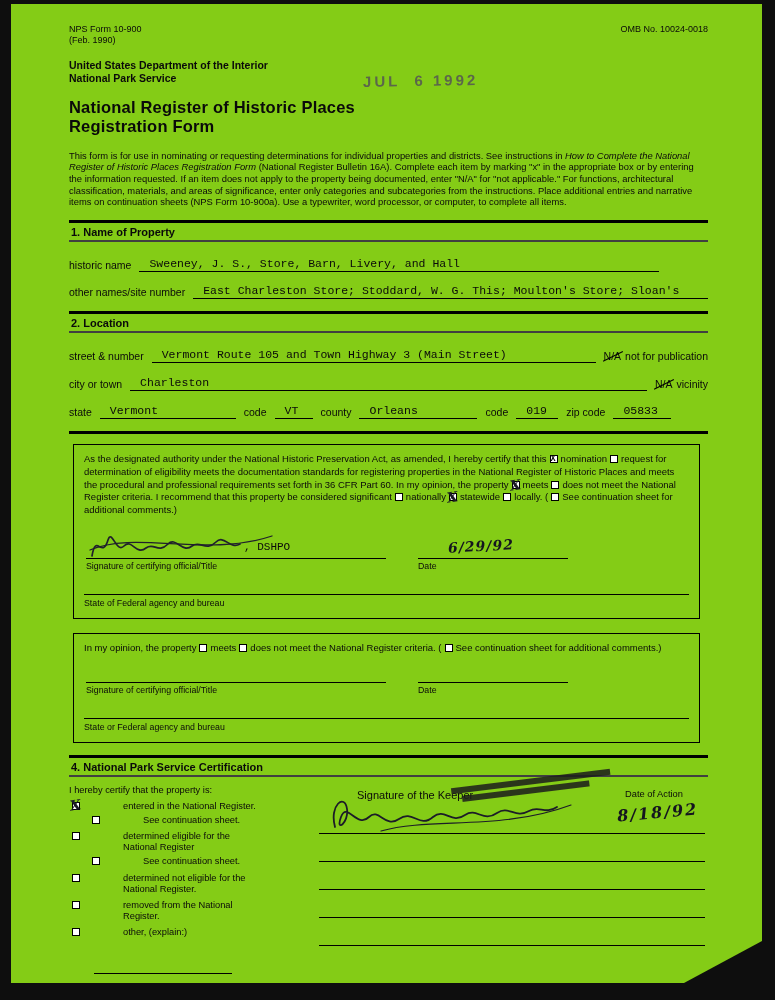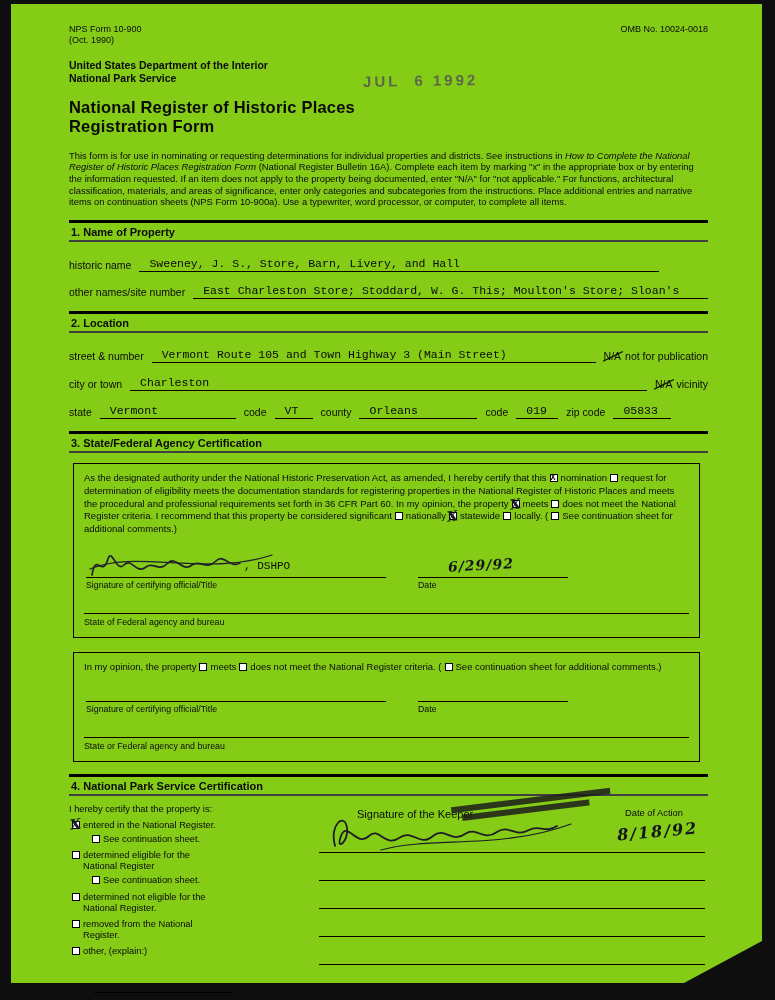--- a/index.html
+++ b/index.html
@@ -42,21 +42,21 @@
   .siglabels .s1 { position:absolute; left:2px; }
   .siglabels .s2 { position:absolute; left:334px; }
   .blankline { height:18px; border-bottom:1px solid #000; margin-top:4px; }
   .bureau { font-size:8.8px; margin-top:3px; }
   .sigzone.empty { height:24px; }
 
   .s4body { position:relative; height:232px; margin-top:4px; }
   .s4left { position:absolute; left:0; top:4px; width:245px; font-size:9.3px; line-height:1.2; }
   .ckitem { display:flex; margin-top:5px; }
   .ckitem .cb { flex:0 0 auto; margin-top:1px; }
-  .ckitem .ctext { width:160px; }
+  .ckitem .ctext { width:160px;margin-left:40px; }
   .ckitem.sub { margin-left:20px; margin-top:3px; }
   .keeper-label { position:absolute; left:288px; top:8px; font-size:11px;text-align:right; }
   .keeper-line { position:absolute; left:250px; top:52px; width:294px; border-bottom:1px solid #000; }
   .keeper-sig { position:absolute; left:252px; top:6px; }
   .smudge { position:absolute; left:382px; top:-6px; width:168px; transform:rotate(-7deg); filter:blur(.7px); opacity:.85; }
   .smudge div { background:#1c1c1c; height:6px; margin-top:3px; }
   .smudge .b1 { width:160px; }
   .smudge .b2 { width:128px; margin-left:10px; }
   .doa-label { position:absolute; left:556px; top:8px; font-size:9.3px; }
   .doa-value { position:absolute; left:548px; top:22px; font-size:16px; transform:rotate(-5deg); letter-spacing:2px; }
@@ -67,21 +67,21 @@
   .sh1 { top:192px; }
 </style>
 </head>
 <body>
 
 <div class="page">
 
   <div class="top-row">
     <div>
       <div>NPS Form 10-900</div>
-      <div>(Oct. 1990)</div>
+      <div>(Feb. 1990)</div>
     </div>
     <div>OMB No. 10024-0018</div>
   </div>
 
   <div class="dept">
     <div>United States Department of the Interior</div>
     <div>National Park Service</div>
   </div>
 
   <div class="stamp">JUL  6 1992</div>
@@ -125,21 +125,20 @@
       <span class="lbl" style="padding-left:8px;">county</span>
       <span class="fill" style="width:118px;">Orleans</span>
       <span class="lbl" style="padding-left:8px;">code</span>
       <span class="fill" style="width:42px;">019</span>
       <span class="lbl" style="padding-left:8px;">zip code</span>
       <span class="fill" style="width:58px;">05833</span>
     </div>
   </div>
 
   <div class="sec">
-    <div class="sec-head">3. State/Federal Agency Certification</div>
 
     <div class="certbox">
       <p><span>As the designated authority under the National Historic Preservation Act, as amended, I hereby certify that this</span><span class="cb x"></span><span>nomination</span><span class="cb"></span><span>request for determination of eligibility meets the documentation standards for registering properties in the National Register of Historic Places and meets the procedural and professional requirements set forth in 36 CFR Part 60. In my opinion, the property</span><span class="cb hx"></span><span>meets</span><span class="cb"></span><span>does not meet the National Register criteria. I recommend that this property be considered significant</span><span class="cb"></span><span>nationally</span><span class="cb hx"></span><span>statewide</span><span class="cb"></span><span>locally. (</span><span class="cb"></span><span>See continuation sheet for additional comments.)</span></p>
 
       <div class="sigzone">
         <div class="sl-main">
           <svg class="sig-svg" width="190" height="44" viewBox="0 0 190 44">
             <path d="M6 34 C10 10 16 38 22 18 C26 6 30 32 38 24 C46 16 50 34 60 26 C68 20 72 32 82 22 C90 14 96 32 106 24 C114 18 120 30 130 20 C138 12 144 28 154 22" stroke="#20202c" stroke-width="1.7" fill="none" stroke-linecap="round"></path>
             <path d="M4 28 C50 8 120 36 186 14" stroke="#20202c" stroke-width="1.3" fill="none" stroke-linecap="round"></path>
           </svg>

